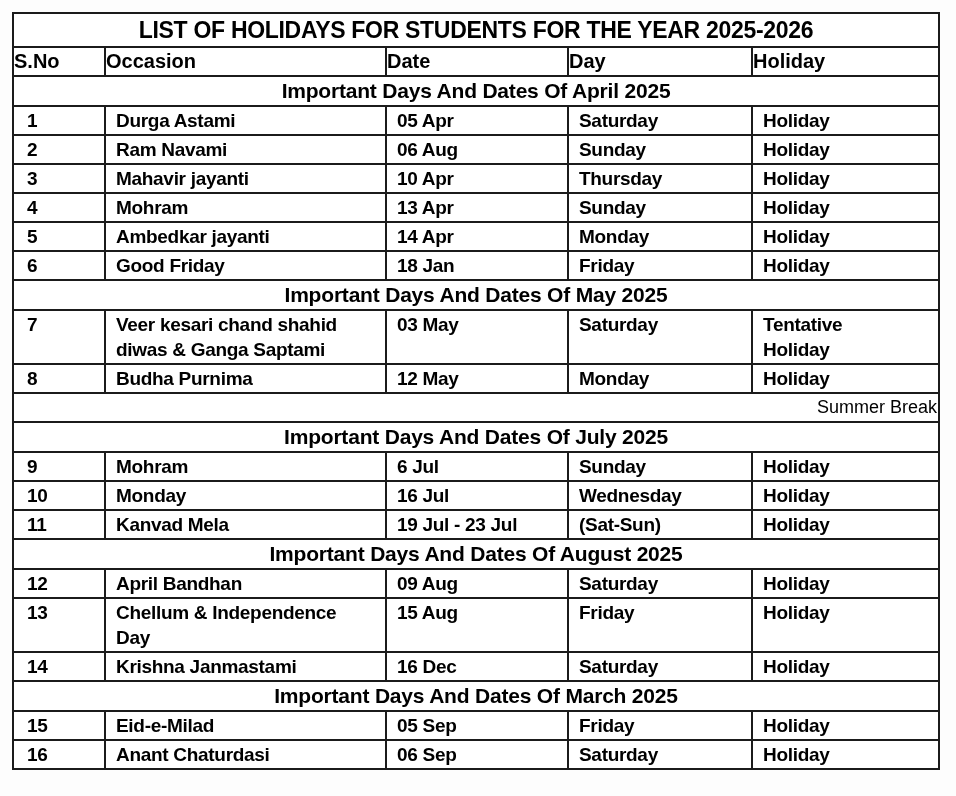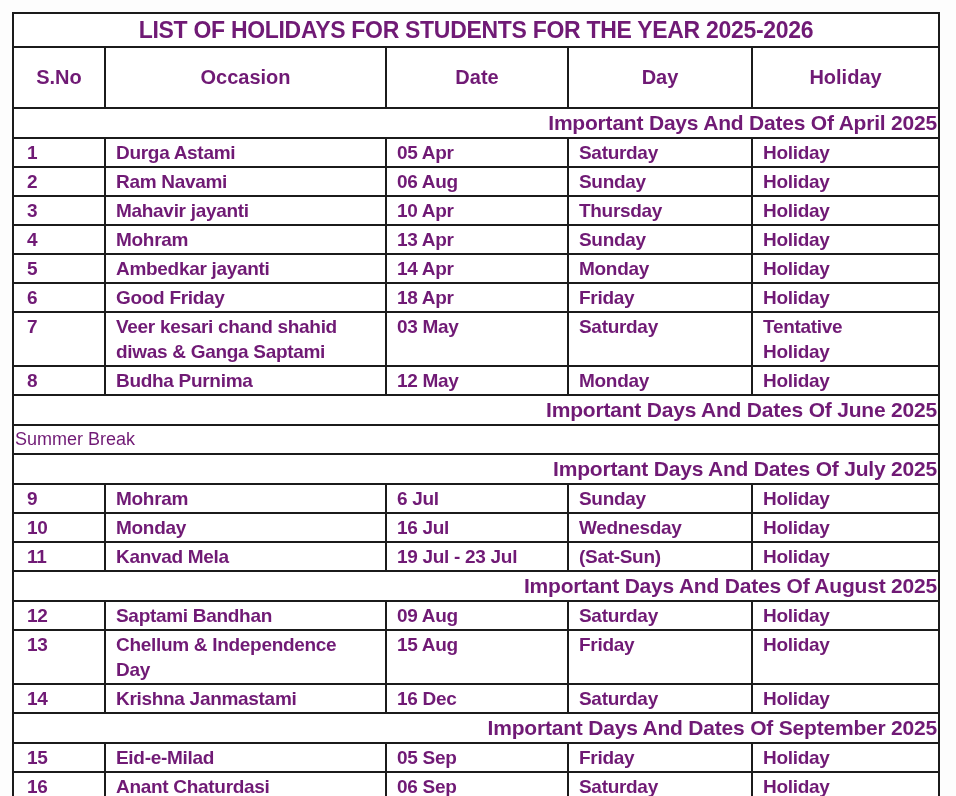--- a/index.html
+++ b/index.html
@@ -7,21 +7,21 @@
     padding: 0;
     background: #ffffff;
   }
   .page {
     position: relative;
     width: 956px;
     height: 796px;
     background: #fdfdfd;
     overflow: hidden;
     font-family: "Liberation Sans", sans-serif;
-    color: #701a75;
+    color: #000000;
   }
   table.holiday-table {
     position: absolute;
     left: 12px;
     top: 12px;
     width: 926px;
     border-collapse: collapse;
     table-layout: fixed;
     background: #ffffff;
   }
@@ -32,46 +32,46 @@
   }
   tr.title-row td {
     height: 30px;
     text-align: center;
     font-weight: bold;
     font-size: 23px;
     letter-spacing: -0.3px;
   }
   tr.head-row th {
     height: 27px;
-    text-align: center;
+    text-align: left;
     font-weight: bold;
     font-size: 20px;
-    padding: 16px;
+    padding: 0;
   }
   tr.section-row td {
     height: 26px;
-    text-align: right;
+    text-align: center;
     font-weight: bold;
     font-size: 21px;
     letter-spacing: -0.2px;
   }
   tr.data-row td {
     font-weight: bold;
     font-size: 19px;
     line-height: 25px;
     padding: 1px 6px 1px 10px;
     vertical-align: top;
     white-space: pre-line;
     letter-spacing: -0.3px;
   }
   tr.data-row { height: 26px; }
   tr.data-row td.sno { padding-left: 13px; }
   tr.note-row td {
     height: 25px;
-    text-align: left;
+    text-align: right;
     font-weight: normal;
     font-size: 18px;
   }
 </style>
 </head>
 <body>
 
 <div class="page">
   <table class="holiday-table">
     <colgroup>
@@ -126,43 +126,43 @@
         <tr class="data-row">
           <td class="sno">5</td>
           <td class="occasion">Ambedkar jayanti</td>
           <td class="date">14 Apr</td>
           <td class="day">Monday</td>
           <td class="holiday">Holiday</td>
         </tr>
         <tr class="data-row">
           <td class="sno">6</td>
           <td class="occasion">Good Friday</td>
-          <td class="date">18 Apr</td>
+          <td class="date">18 Jan</td>
           <td class="day">Friday</td>
           <td class="holiday">Holiday</td>
+        </tr>
+        <tr class="section-row">
+          <td colspan="5">Important Days And Dates Of May 2025</td>
         </tr>
         <tr class="data-row">
           <td class="sno">7</td>
           <td class="occasion">Veer kesari chand shahid
 diwas &amp; Ganga Saptami</td>
           <td class="date">03 May</td>
           <td class="day">Saturday</td>
           <td class="holiday">Tentative
 Holiday</td>
         </tr>
         <tr class="data-row">
           <td class="sno">8</td>
           <td class="occasion">Budha Purnima</td>
           <td class="date">12 May</td>
           <td class="day">Monday</td>
           <td class="holiday">Holiday</td>
         </tr>
-        <tr class="section-row">
-          <td colspan="5">Important Days And Dates Of June 2025</td>
-        </tr>
         <tr class="note-row">
           <td colspan="5">Summer Break</td>
         </tr>
         <tr class="section-row">
           <td colspan="5">Important Days And Dates Of July 2025</td>
         </tr>
         <tr class="data-row">
           <td class="sno">9</td>
           <td class="occasion">Mohram</td>
           <td class="date">6 Jul</td>
@@ -181,42 +181,42 @@
           <td class="occasion">Kanvad Mela</td>
           <td class="date">19 Jul - 23 Jul</td>
           <td class="day">(Sat-Sun)</td>
           <td class="holiday">Holiday</td>
         </tr>
         <tr class="section-row">
           <td colspan="5">Important Days And Dates Of August 2025</td>
         </tr>
         <tr class="data-row">
           <td class="sno">12</td>
-          <td class="occasion">Saptami Bandhan</td>
+          <td class="occasion">April Bandhan</td>
           <td class="date">09 Aug</td>
           <td class="day">Saturday</td>
           <td class="holiday">Holiday</td>
         </tr>
         <tr class="data-row">
           <td class="sno">13</td>
           <td class="occasion">Chellum &amp; Independence
 Day</td>
           <td class="date">15 Aug</td>
           <td class="day">Friday</td>
           <td class="holiday">Holiday</td>
         </tr>
         <tr class="data-row">
           <td class="sno">14</td>
           <td class="occasion">Krishna Janmastami</td>
           <td class="date">16 Dec</td>
           <td class="day">Saturday</td>
           <td class="holiday">Holiday</td>
         </tr>
         <tr class="section-row">
-          <td colspan="5">Important Days And Dates Of September 2025</td>
+          <td colspan="5">Important Days And Dates Of March 2025</td>
         </tr>
         <tr class="data-row">
           <td class="sno">15</td>
           <td class="occasion">Eid-e-Milad</td>
           <td class="date">05 Sep</td>
           <td class="day">Friday</td>
           <td class="holiday">Holiday</td>
         </tr>
         <tr class="data-row">
           <td class="sno">16</td>

